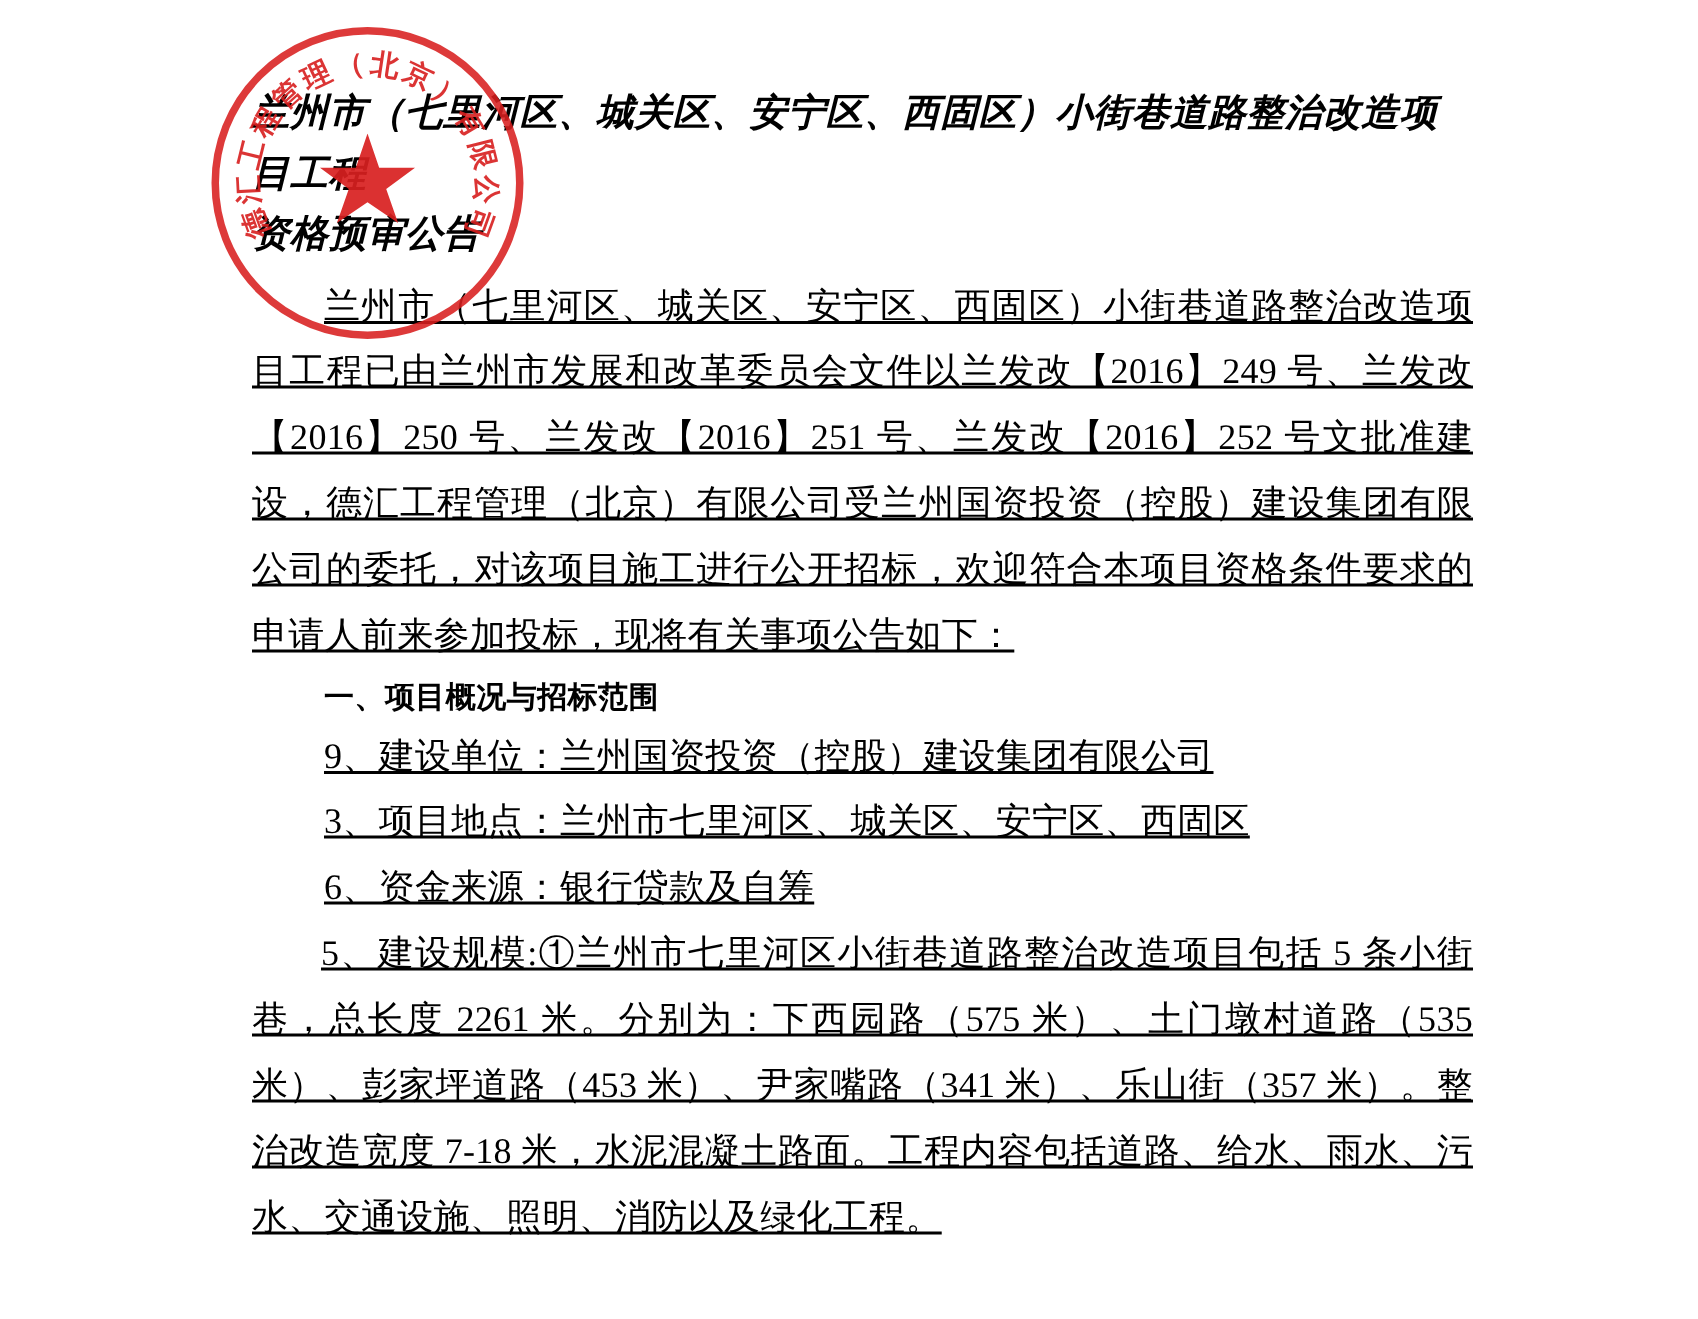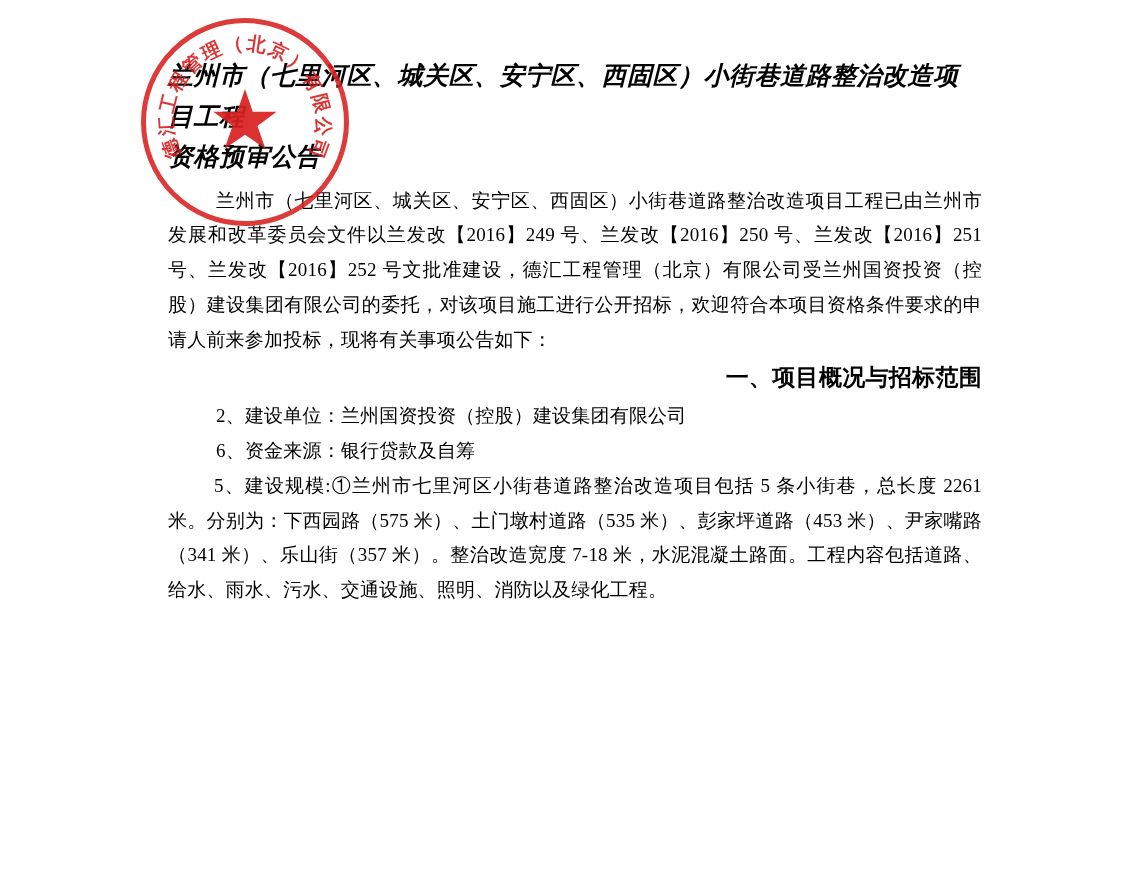--- a/index.html
+++ b/index.html
@@ -28,41 +28,41 @@
     line-height: 1.62;
     text-align: left;
     letter-spacing: 0.5px;
     margin: 16px 0 6px 0;
     font-style: italic;
   }
   .doc-title .line2 {
     display: block;
   }
   p.body-par {
-    font-size: 19px;
+    font-size: 24px;
     line-height: 1.83;
     margin: 0;
     text-align: justify;
     text-justify: inter-ideograph;
     letter-spacing: 0.2px;
+    text-decoration: underline;
   }
   p.indent2 {
     text-indent: 48px;
   }
   p.indent1 {
     text-indent: 46px;
   }
   .section-heading {
-    font-size: 23px;
+    font-size: 20px;
     font-weight: bold;
     line-height: 1.83;
     margin: 0;
     text-indent: 48px;
     letter-spacing: 0.3px;
-    text-align: right;
   }
   
   .seal {
     position: absolute;
     left: 141px;
     top: 18px;
     width: 208px;
     height: 208px;
     pointer-events: none;
   }
@@ -136,17 +136,18 @@
 
   <h1 class="doc-title">
     <span>兰州市（七里河区、城关区、安宁区、西固区）小街巷道路整治改造项目工程</span>
     <span class="line2">资格预审公告</span>
   </h1>
 
   <p class="body-par indent2">兰州市（七里河区、城关区、安宁区、西固区）小街巷道路整治改造项目工程已由兰州市发展和改革委员会文件以兰发改【2016】249 号、兰发改【2016】250 号、兰发改【2016】251 号、兰发改【2016】252 号文批准建设，德汇工程管理（北京）有限公司受兰州国资投资（控股）建设集团有限公司的委托，对该项目施工进行公开招标，欢迎符合本项目资格条件要求的申请人前来参加投标，现将有关事项公告如下：</p>
 
   <h2 class="section-heading">一、项目概况与招标范围</h2>
 
-  <p class="body-par indent2">2、建设单位：兰州国资投资（控股）建设集团有限公司</p>
+  <p class="body-par indent2">9、建设单位：兰州国资投资（控股）建设集团有限公司</p>
+  <p class="body-par indent2">3、项目地点：兰州市七里河区、城关区、安宁区、西固区</p>
   <p class="body-par indent2">6、资金来源：银行贷款及自筹</p>
   <p class="body-par indent1">5、建设规模:①兰州市七里河区小街巷道路整治改造项目包括 5 条小街巷，总长度 2261 米。分别为：下西园路（575 米）、土门墩村道路（535 米）、彭家坪道路（453 米）、尹家嘴路（341 米）、乐山街（357 米）。整治改造宽度 7-18 米，水泥混凝土路面。工程内容包括道路、给水、雨水、污水、交通设施、照明、消防以及绿化工程。</p>
 
 </div>
 
 </body></html>

